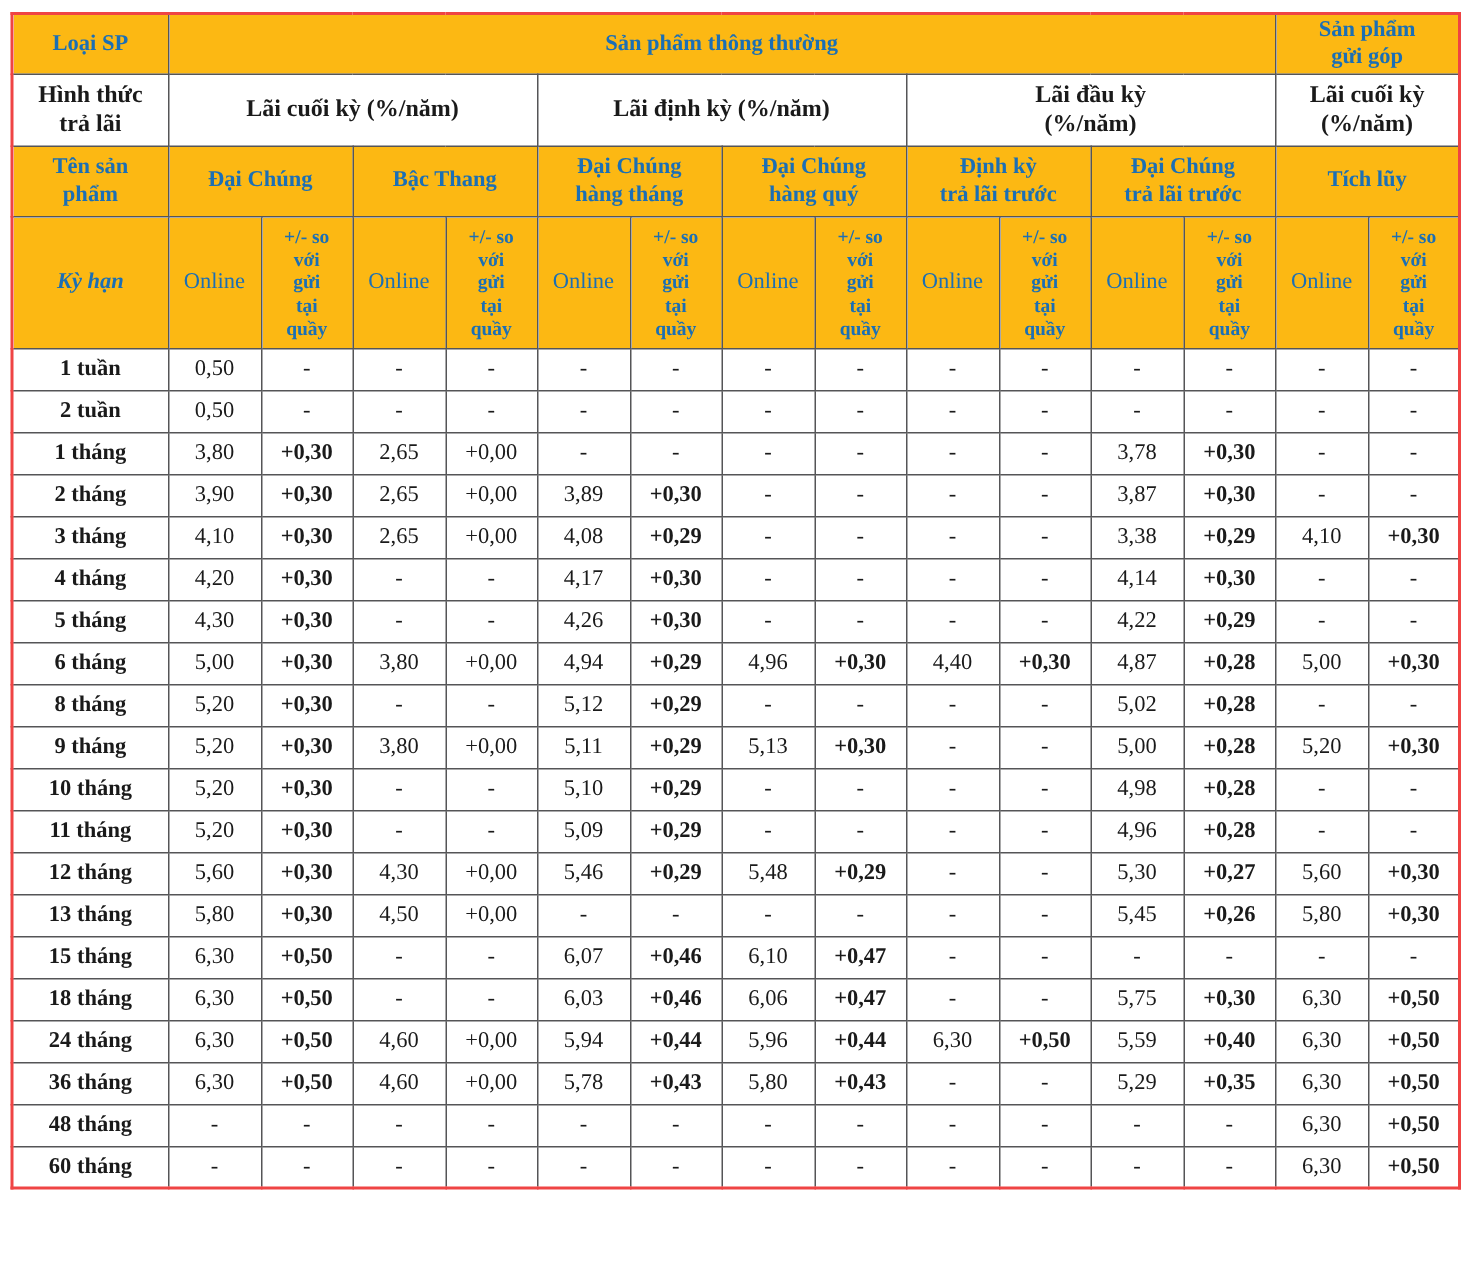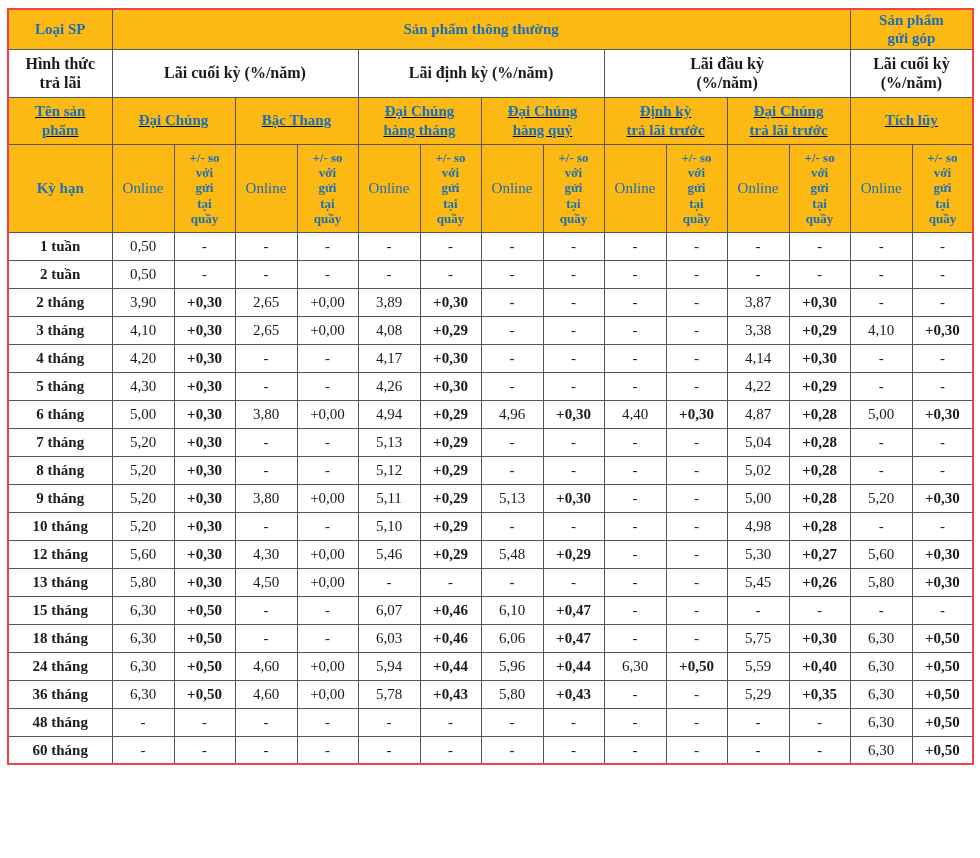--- a/index.html
+++ b/index.html
@@ -35,24 +35,24 @@
     font-weight: bold;
   }
   tr.row-1 { height: 40px; }
   tr.row-1 th { font-size: 15px; }
   tr.row-2 { height: 48px; }
   tr.row-2 th {
     background: #ffffff;
     color: #1a1a1a;
     font-size: 16px;
   }
-  tr.row-3 { height: 47px; text-decoration: underline; }
+  tr.row-3 { height: 47px; }
   tr.row-3 th { font-size: 15px; }
   tr.row-4 { height: 88px; }
-  tr.row-4 th.term-head { font-size: 15px; }
+  tr.row-4 th.term-head { font-size: 15px; font-style: italic; }
   tr.row-4 th.online-head {
     font-weight: normal;
     font-size: 15px;
     font-family: Liberation Serif, serif;
   }
   tr.row-4 th.delta-head {
     font-size: 13px;
     line-height: 1.18;
   }
   
@@ -199,20 +199,37 @@
           <td>-</td>
           <td>-</td>
           <td>-</td>
           <td>-</td>
           <td>-</td>
           <td>-</td>
           <td>-</td>
           <td>-</td>
         </tr>
         <tr>
+          <th class="term-cell">1 tháng</th>
+          <td>3,80</td>
+          <td class="bold">+0,30</td>
+          <td>2,65</td>
+          <td>+0,00</td>
+          <td>-</td>
+          <td>-</td>
+          <td>-</td>
+          <td>-</td>
+          <td>-</td>
+          <td>-</td>
+          <td>3,78</td>
+          <td class="bold">+0,30</td>
+          <td>-</td>
+          <td>-</td>
+        </tr>
+        <tr>
           <th class="term-cell">2 tháng</th>
           <td>3,90</td>
           <td class="bold">+0,30</td>
           <td>2,65</td>
           <td>+0,00</td>
           <td>3,89</td>
           <td class="bold">+0,30</td>
           <td>-</td>
           <td>-</td>
           <td>-</td>
@@ -284,37 +301,20 @@
           <td>4,96</td>
           <td class="bold">+0,30</td>
           <td>4,40</td>
           <td class="bold">+0,30</td>
           <td>4,87</td>
           <td class="bold">+0,28</td>
           <td>5,00</td>
           <td class="bold">+0,30</td>
         </tr>
         <tr>
-          <th class="term-cell">7 tháng</th>
-          <td>5,20</td>
-          <td class="bold">+0,30</td>
-          <td>-</td>
-          <td>-</td>
-          <td>5,13</td>
-          <td class="bold">+0,29</td>
-          <td>-</td>
-          <td>-</td>
-          <td>-</td>
-          <td>-</td>
-          <td>5,04</td>
-          <td class="bold">+0,28</td>
-          <td>-</td>
-          <td>-</td>
-        </tr>
-        <tr>
           <th class="term-cell">8 tháng</th>
           <td>5,20</td>
           <td class="bold">+0,30</td>
           <td>-</td>
           <td>-</td>
           <td>5,12</td>
           <td class="bold">+0,29</td>
           <td>-</td>
           <td>-</td>
           <td>-</td>
@@ -347,20 +347,37 @@
           <td class="bold">+0,30</td>
           <td>-</td>
           <td>-</td>
           <td>5,10</td>
           <td class="bold">+0,29</td>
           <td>-</td>
           <td>-</td>
           <td>-</td>
           <td>-</td>
           <td>4,98</td>
+          <td class="bold">+0,28</td>
+          <td>-</td>
+          <td>-</td>
+        </tr>
+        <tr>
+          <th class="term-cell">11 tháng</th>
+          <td>5,20</td>
+          <td class="bold">+0,30</td>
+          <td>-</td>
+          <td>-</td>
+          <td>5,09</td>
+          <td class="bold">+0,29</td>
+          <td>-</td>
+          <td>-</td>
+          <td>-</td>
+          <td>-</td>
+          <td>4,96</td>
           <td class="bold">+0,28</td>
           <td>-</td>
           <td>-</td>
         </tr>
         <tr>
           <th class="term-cell">12 tháng</th>
           <td>5,60</td>
           <td class="bold">+0,30</td>
           <td>4,30</td>
           <td>+0,00</td>

